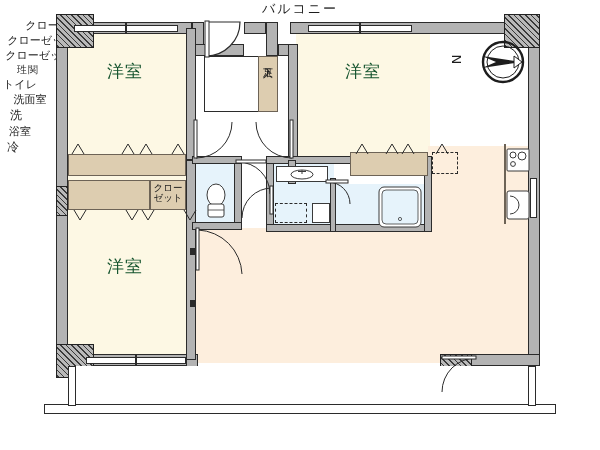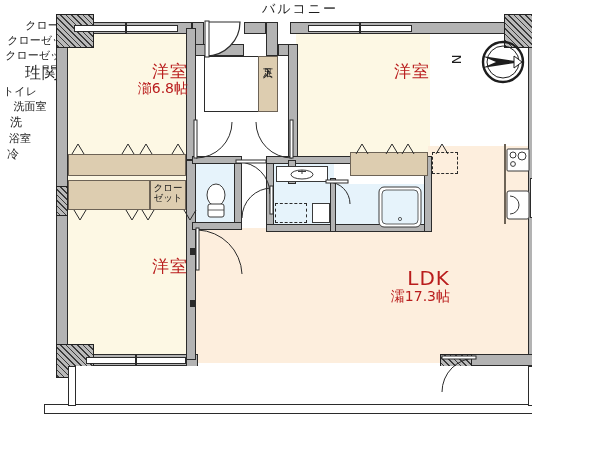--- a/index.html
+++ b/index.html
@@ -1,18 +1,18 @@
 <!DOCTYPE html>
 <html><head>
 <meta charset="utf-8">
 <title>Floor Plan</title>
 <style>
   html,body{margin:0;padding:0;background:#ffffff;}
   body{font-family:"DejaVu Sans","Liberation Sans",sans-serif;}
-  #plan{position:relative;width:532px;height:450px;background:#ffffff;overflow:hidden;}
+  #plan{position:relative;width:600px;height:450px;background:#ffffff;overflow:hidden;}
   .abs{position:absolute;box-sizing:border-box;}
 
   
   .room-w{background:#fdf8e4;}      
   .room-ldk{background:#fdeedd;}    
   .room-wet{background:#e6f3fb;}    
   .room-hall{background:#ffffff;}   
   .closet{background:#ddcdb0;border:1px solid #6d6356;}
 
   
@@ -22,21 +22,21 @@
   .pillar:before{content:"";position:absolute;left:-40px;top:-40px;width:160px;height:160px;
      background:repeating-linear-gradient(45deg,transparent 0 3px,#3a3a3a 3px 4px);}
   .sash{background:#ffffff;border:1px solid #2b2b2b;}
   .sashbar{background:#2b2b2b;}
 
   
   .fix{background:#ffffff;border:1px solid #3a3a3a;}
   .dash{border:1px dashed #2b2b2b;background:transparent;}
 
   
-  .lbl{position:absolute;text-align:right;color:#b91c1c;line-height:1.12;white-space:nowrap;}
+  .lbl{position:absolute;text-align:center;color:#14532d;line-height:1.12;white-space:nowrap;}
   .lbl .nm{font-size:17px;letter-spacing:1px;}
   .lbl .sz{font-size:14px;letter-spacing:0px;}
   .lbl-s{font-size:11px;color:#1d1d1d;text-align:center;white-space:nowrap;}
   .lbl-xs{font-size:9.5px;color:#1d1d1d;text-align:center;white-space:nowrap;line-height:1.05;}
   .vert{writing-mode:vertical-rl;text-orientation:upright;}
   .ldkname{font-size:20px;letter-spacing:1px;}
   svg{display:block;overflow:visible;}
 </style>
 </head>
 <body>
@@ -136,21 +136,21 @@
       <path d="M82,72 L88,82 L94,72"></path>
       <path d="M124,72 L130,82 L136,72"></path>
       <path d="M296,16 L302,6 L308,16"></path>
       <path d="M326,16 L332,6 L338,16"></path>
       <path d="M342,16 L348,6 L354,16"></path>
       <path d="M376,16 L382,6 L388,16"></path>
     </g>
   </svg>
 
   <div class="abs" style="left:204px;top:56px;width:74px;height:56px;background:#ffffff;border:1px solid #2b2b2b;"></div>
-  <div class="lbl-s" style="left:204px;top:72px;width:56px;font-size:16px;letter-spacing:1px;padding-left:14px;">珄関</div>
+  <div class="lbl-s" style="left:204px;top:72px;width:56px;font-size:10px;letter-spacing:1px;">珄関</div>
 
   <div class="abs closet" style="left:258px;top:56px;width:20px;height:56px;"></div>
   <div class="lbl-xs vert" style="position:absolute;left:262px;top:60px;font-size:10px;">下足入</div>
 
   <svg class="abs" style="left:204px;top:20px;width:62px;height:40px;">
     <path d="M2,2 L2,36 A34,34 0 0 0 36,2 Z" fill="#ffffff" stroke="#2b2b2b" stroke-width="1.2"></path>
     <rect x="1" y="1" width="4" height="36" fill="#ffffff" stroke="#2b2b2b" stroke-width="1"></rect>
   </svg>
 
   <div class="lbl-s" style="left:196px;top:166px;width:40px;font-size:11px;background:#ffffff;">トイレ</div>
@@ -230,35 +230,30 @@
   <svg class="abs" style="left:440px;top:356px;width:38px;height:38px;">
     <path d="M36,2 A34,34 0 0 0 2,36" fill="none" stroke="#2b2b2b" stroke-width="1"></path>
     <rect x="2" y="0" width="34" height="3" fill="#ffffff" stroke="#2b2b2b" stroke-width="1"></rect>
   </svg>
 
   <div class="abs" style="left:190px;top:248px;width:5px;height:7px;background:#2b2b2b;"></div>
   <div class="abs" style="left:190px;top:300px;width:5px;height:7px;background:#2b2b2b;"></div>
 
   <div class="lbl" style="left:62px;top:62px;width:126px;">
     <div class="nm">洋室</div>
-    <div class="sz">瀄6.8帖</div>
   </div>
 
   <div class="lbl" style="left:296px;top:62px;width:134px;">
     <div class="nm">洋室</div>
   </div>
 
   <div class="lbl" style="left:62px;top:257px;width:126px;">
     <div class="nm">洋室</div>
   </div>
 
-  <div class="lbl" style="left:290px;top:267px;width:160px;">
-    <div class="ldkname">LDK</div>
-    <div class="sz">灀17.3帖</div>
-  </div>
 
   <div class="abs" style="left:452px;top:38px;width:86px;height:48px;">
     <div style="position:absolute;left:0;top:14px;font-size:13px;color:#1d1d1d;transform:rotate(-90deg);">N</div>
     <svg style="position:absolute;left:20px;top:0;width:62px;height:48px;">
       <circle cx="31" cy="24" r="20" fill="none" stroke="#1d1d1d" stroke-width="2.4"></circle>
       <circle cx="31" cy="24" r="16" fill="none" stroke="#1d1d1d" stroke-width="1"></circle>
       <path d="M50,24 L10,18 L24,24 L10,30 Z" fill="#1d1d1d"></path>
       <path d="M50,24 L42,18 L42,30 Z" fill="#ffffff" stroke="#1d1d1d" stroke-width="1"></path>
     </svg>
   </div>

